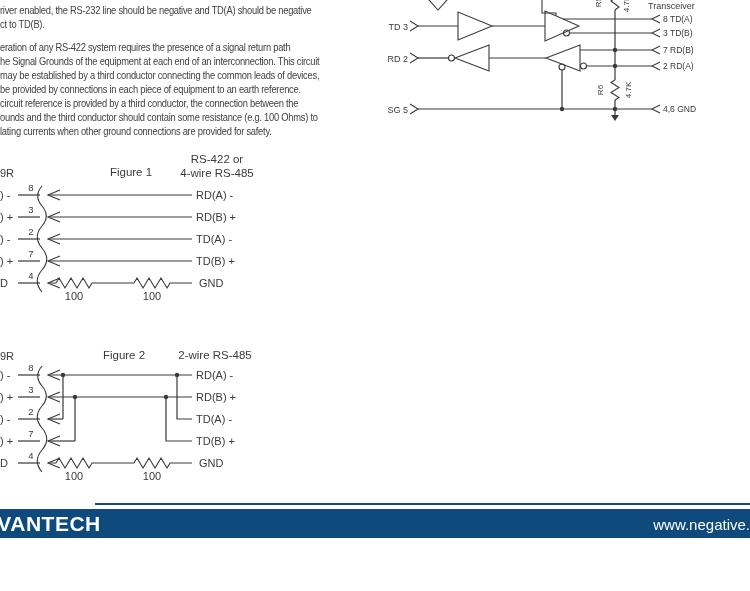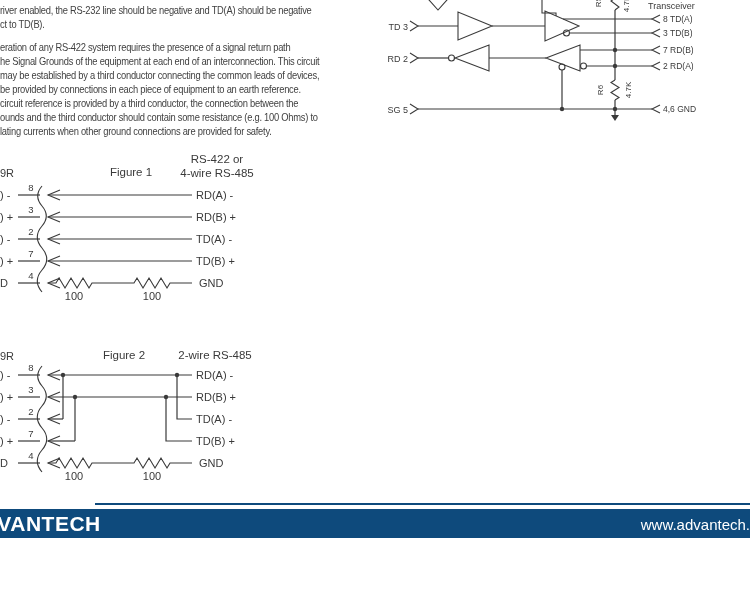--- a/index.html
+++ b/index.html
@@ -196,16 +196,16 @@
     <text class="lbl" x="196" y="423">TD(A) -</text>
     <text class="lbl" x="196" y="445">TD(B) +</text>
     <text class="lbl" x="199" y="467">GND</text>
     <text class="lbl" x="74" y="480" text-anchor="middle">100</text>
     <text class="lbl" x="152" y="480" text-anchor="middle">100</text>
   </svg>
 
   <div class="footer-rule"></div>
   <div class="footer-bar">
     <span class="footer-logo">ADVANTECH</span>
-    <span class="footer-url">www.advantech.</span>
+    <span class="footer-url">www.negative.</span>
   </div>
 
 </div>
 
 </body></html>

